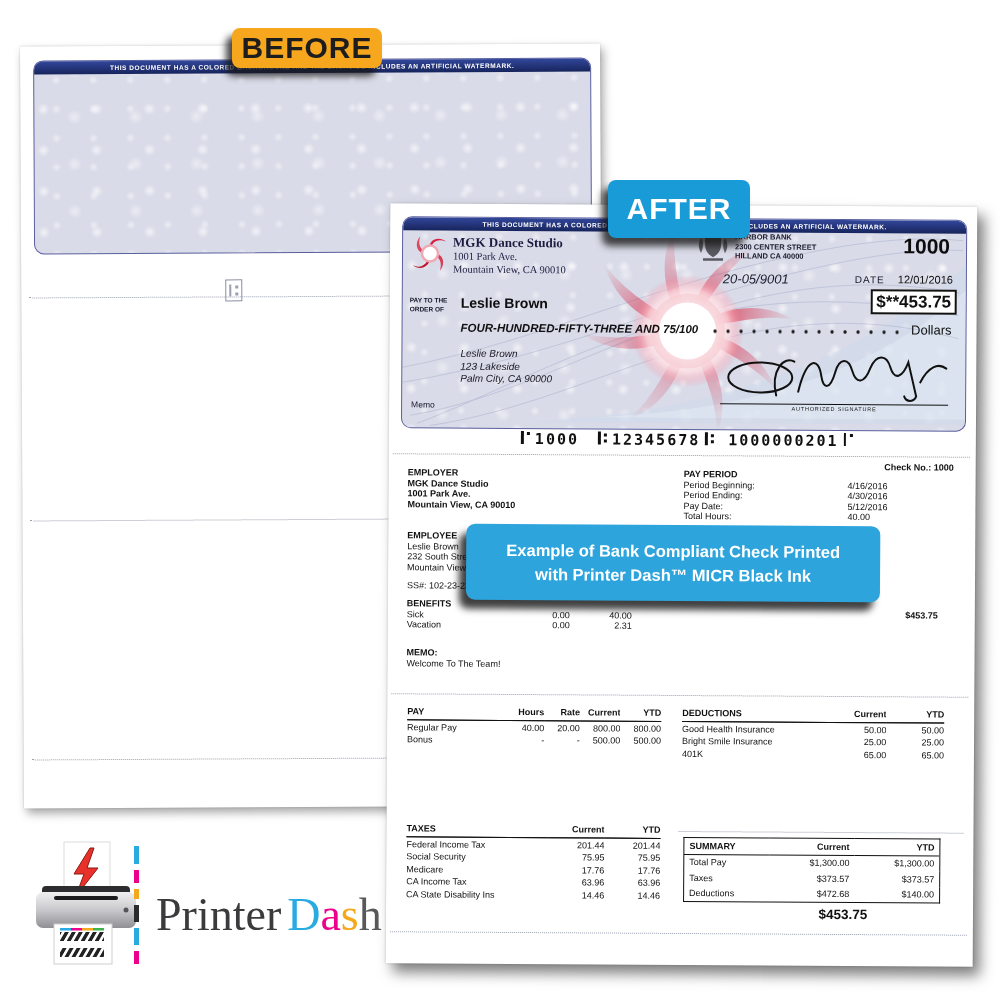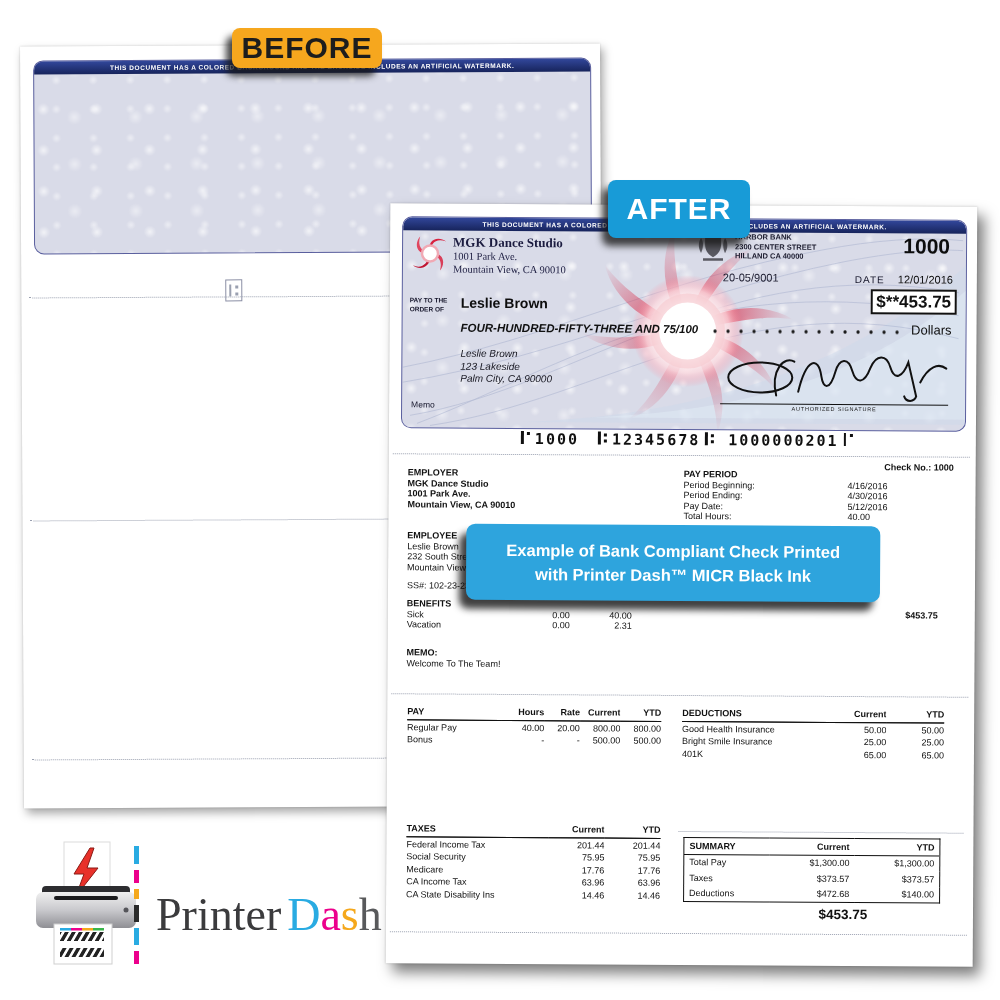--- a/index.html
+++ b/index.html
@@ -43,21 +43,21 @@
 
   
   .pc-art{position:absolute;left:0;top:0;width:100%;height:100%;}
   .pc-company{position:absolute;left:50px;top:17px;color:#1b1b3f;font-family:"Liberation Serif",serif;}
   .pc-company .nm{font-size:13px;font-weight:bold;}
   .pc-company .ln{font-size:10.5px;line-height:12.5px;}
   .pc-logo{position:absolute;left:9px;top:16px;}
   .pc-crest{position:absolute;left:292px;top:9px;}
   .pc-bank{position:absolute;left:332px;top:13px;font-size:7.5px;font-weight:bold;line-height:9.5px;color:#1b1b2e;}
   .pc-num{position:absolute;right:16px;top:14px;font-size:21px;font-weight:bold;color:#0d0d0d;}
-  .pc-fraction{position:absolute;left:320px;top:52px;font-size:11px;color:#1b1b2e;}
+  .pc-fraction{position:absolute;left:320px;top:52px;font-size:13px;color:#1b1b2e;font-style:italic;}
   .pc-date{position:absolute;left:452px;top:54px;font-size:10px;letter-spacing:1px;color:#15152a;}
   .pc-dateval{position:absolute;left:495px;top:53px;font-size:11px;color:#0d0d0d;}
   .pc-paytolbl{position:absolute;left:7px;top:79px;font-size:6.5px;font-weight:bold;line-height:8.5px;color:#15152a;}
   .pc-payee{position:absolute;left:58px;top:77px;font-size:14px;font-weight:bold;color:#0d0d0d;}
   .pc-amtbox{position:absolute;left:468px;top:69px;width:82px;height:21px;background:#fff;border:2px solid #111;
              display:flex;align-items:center;justify-content:center;font-size:17px;font-weight:bold;}
   .pc-words{position:absolute;left:58px;top:102px;right:14px;display:flex;align-items:center;}
   .pc-words .w{font-size:11.5px;font-weight:bold;font-style:italic;white-space:nowrap;}
   .pc-words .leader{flex:1;height:10px;margin:0 8px 0 10px;background-image:radial-gradient(circle,#1b1b1b 1.5px,transparent 1.9px);
              background-size:13px 10px;background-position:0 2px;background-repeat:repeat-x;}

